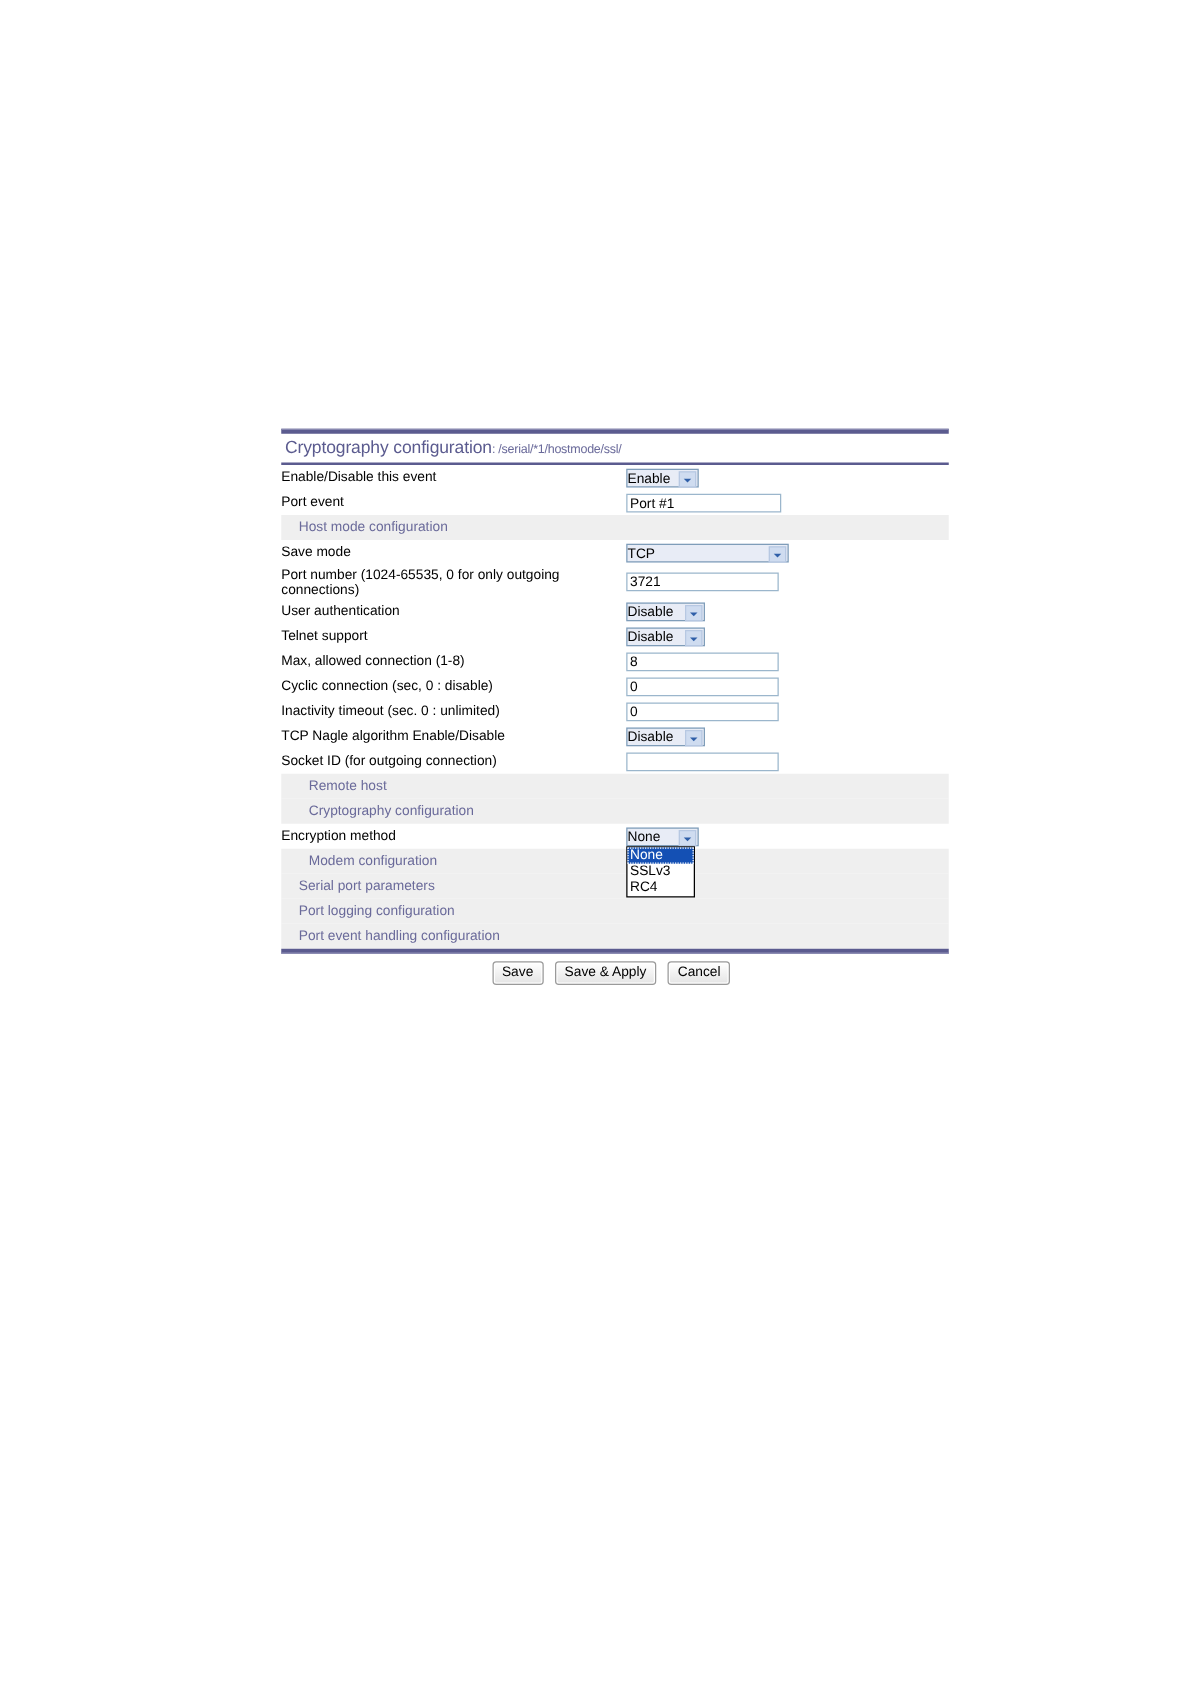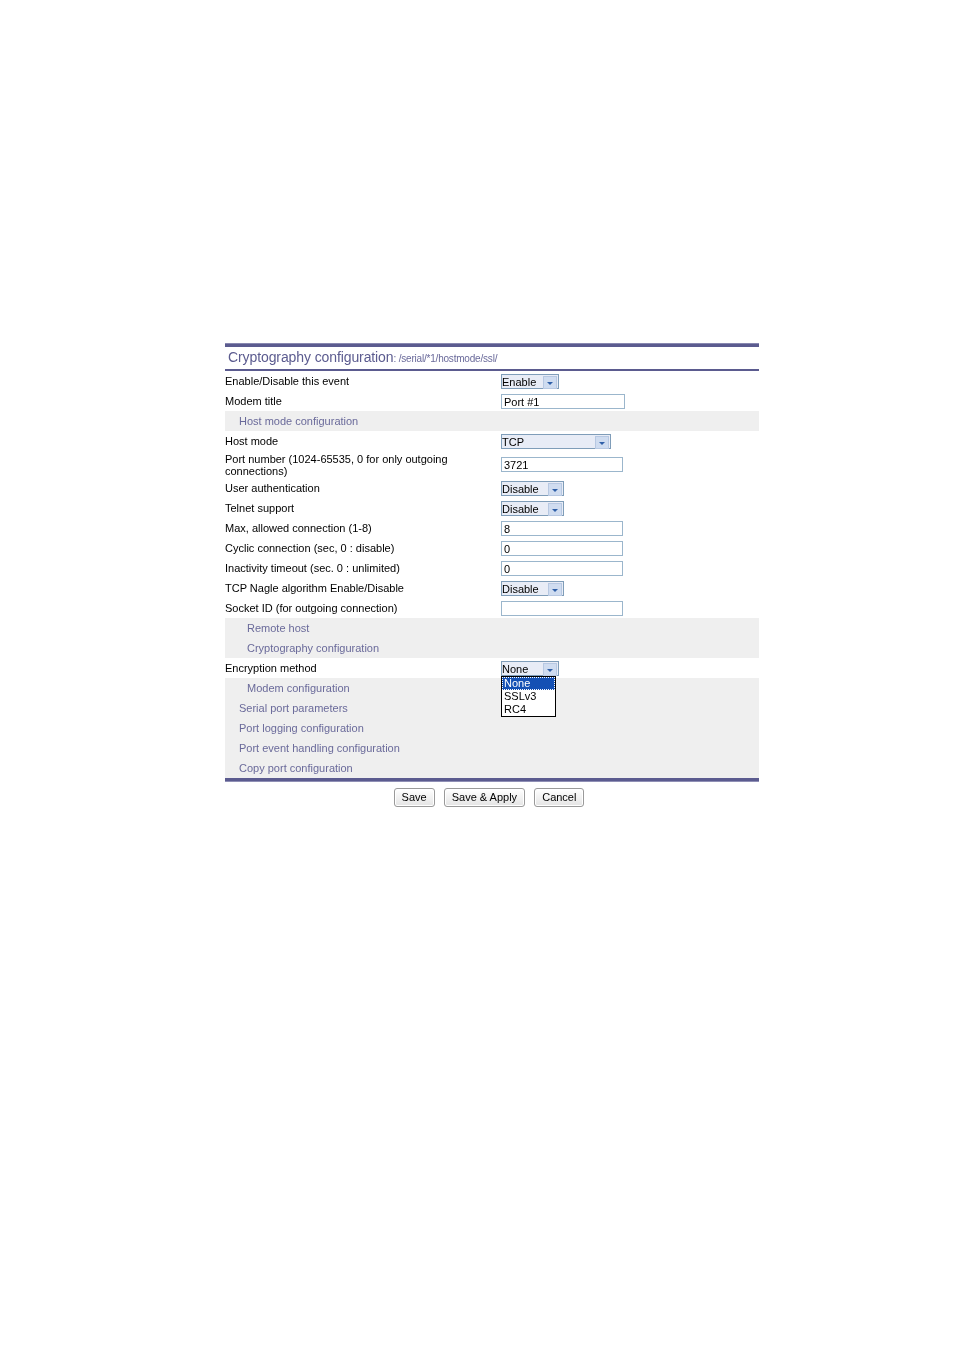--- a/index.html
+++ b/index.html
@@ -134,21 +134,21 @@
     left: 3px;
     top: 5px;
     width: 0;
     height: 0;
     border-left: 3px solid transparent;
     border-right: 3px solid transparent;
     border-top: 3px solid #2f5fa8;
   }
   .sel-w-sm { width: 58px; }
   .sel-w-md { width: 63px; }
-  .sel-w-lg { width: 110px; }
+  .sel-w-lg { width: 130px; }
 
   .txt {
     display: inline-block;
     height: 15px;
     border: 1px solid #9bb6cc;
     background: #ffffff;
     font-size: 11px;
     line-height: 14px;
     color: #000;
     padding: 0 2px;
@@ -233,32 +233,32 @@
       <td class="label indent1">Enable/Disable this event</td>
       <td class="field">
         <span class="sel sel-w-sm">
           <span>Enable</span>
           <span class="arrow-btn"></span>
         </span>
       </td>
     </tr>
 
     <tr class="row">
-      <td class="label indent1">Modem title</td>
+      <td class="label indent1">Port event</td>
       <td class="field">
         <span class="txt txt-w-title">Port #1</span>
       </td>
     </tr>
 
     <tr class="row section">
       <td colspan="2"><span class="section-label sec-i1">Host mode configuration</span></td>
     </tr>
 
     <tr class="row">
-      <td class="label indent2">Host mode</td>
+      <td class="label indent2">Save mode</td>
       <td class="field">
         <span class="sel sel-w-lg">
           <span>TCP</span>
           <span class="arrow-btn"></span>
         </span>
       </td>
     </tr>
 
     <tr class="row-tall">
       <td class="label indent2">Port number (1024-65535, 0 for only outgoing connections)</td>
@@ -359,23 +359,20 @@
     </tr>
 
     <tr class="row section">
       <td colspan="2"><span class="section-label sec-i1">Port logging configuration</span></td>
     </tr>
 
     <tr class="row section">
       <td colspan="2"><span class="section-label sec-i1">Port event handling configuration</span></td>
     </tr>
 
-    <tr class="row section">
-      <td colspan="2"><span class="section-label sec-i1">Copy port configuration</span></td>
-    </tr>
 
   </tbody>
     </table>
 
   <div class="rule-bottom"></div>
 
   <div id="buttons">
     <span class="btn">Save</span>
     <span class="btn">Save &amp; Apply</span>
     <span class="btn">Cancel</span>

